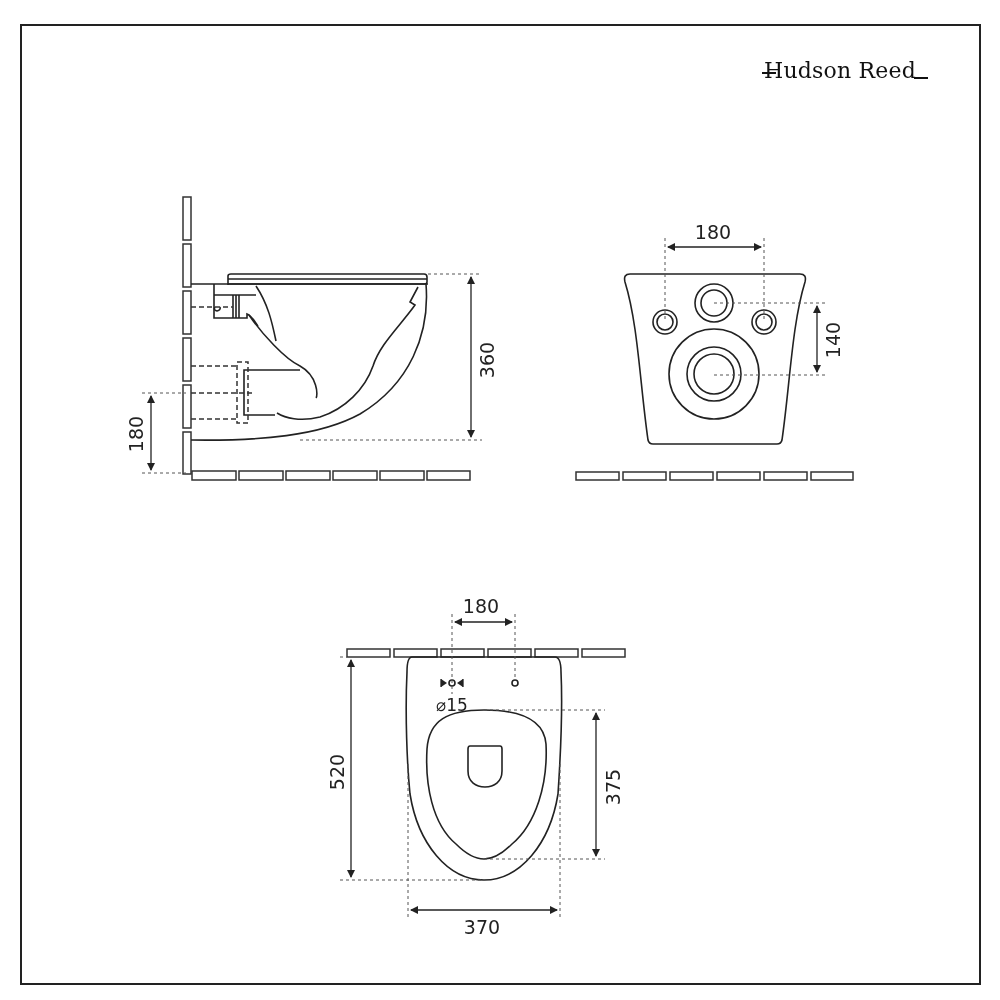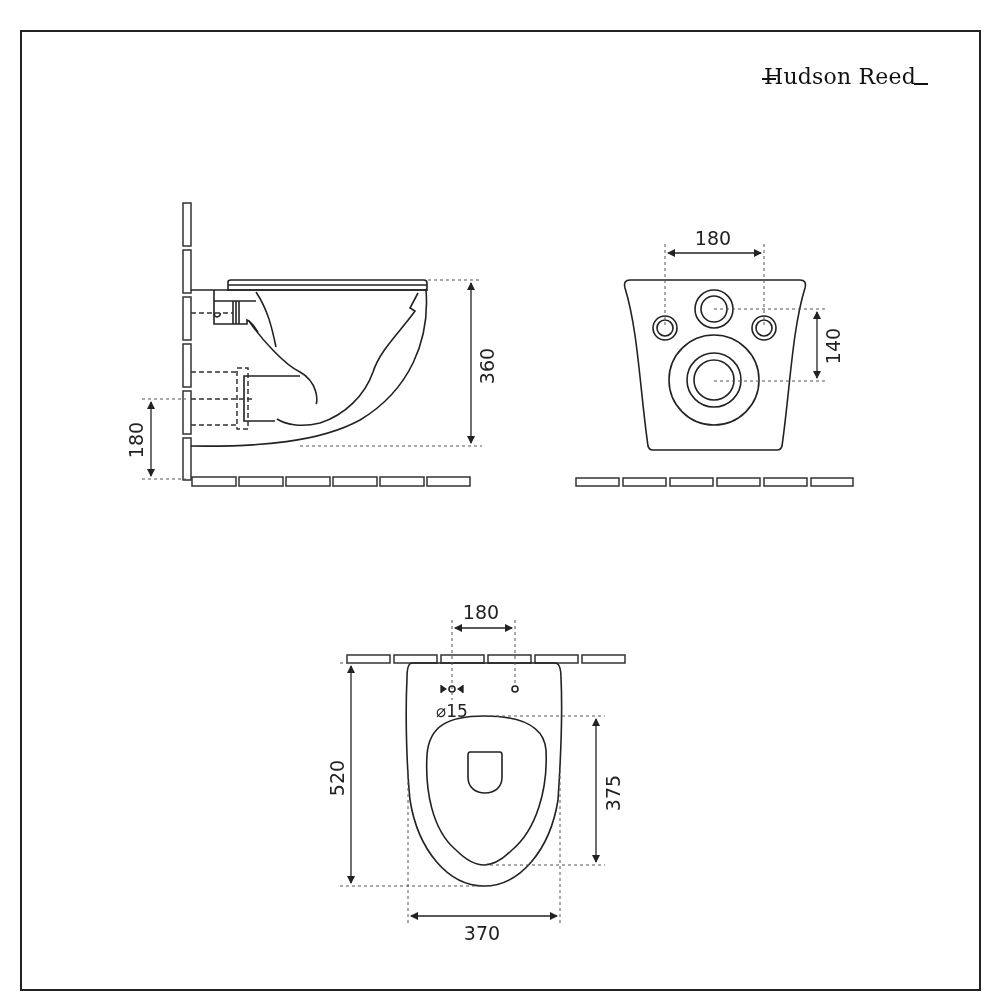--- a/index.html
+++ b/index.html
@@ -1,17 +1,17 @@
 <!DOCTYPE html>
 <html><head>
   <meta charset="utf-8">
   <style>
     html, body { margin: 0; padding: 0; background: #ffffff; }
     body { width: 1000px; height: 1000px; position: relative; overflow: hidden; }
-    .sheet { position: absolute; left: 0; top: 10px; width: 1000px; height: 968px; }
+    .sheet { position: absolute; left: 0; top: 4px; width: 1000px; height: 968px; }
     .frame { position: absolute; left: 20px; top: 20px; width: 957px; height: 957px; border: 2px solid #222; box-sizing: content-box; }
     .brand { position: absolute; left: 764px; top: 54px; font-family: "DejaVu Serif", "Liberation Serif", serif; font-size: 22px; color: #111; letter-spacing: 0.2px; white-space: nowrap; }
     .brand .strike { position: absolute; left: -2px; top: 14px; width: 14px; height: 1.6px; background: #111; }
     .brand .underline { position: absolute; right: -12px; bottom: 4px; width: 14px; height: 1.6px; background: #111; }
     svg { position: absolute; left: 0; top: 0; }
     .dim-text { font-family: "DejaVu Sans", "Liberation Sans", sans-serif; font-size: 19px; fill: #222; }
     .small-text { font-family: "DejaVu Sans", "Liberation Sans", sans-serif; font-size: 17px; fill: #222; }
     .ln { stroke: #222; stroke-width: 1.6; fill: none; }
     .tile { stroke: #333; stroke-width: 1.5; fill: #fff; }
     .dash { stroke: #555; stroke-width: 1; stroke-dasharray: 3 3; fill: none; }

